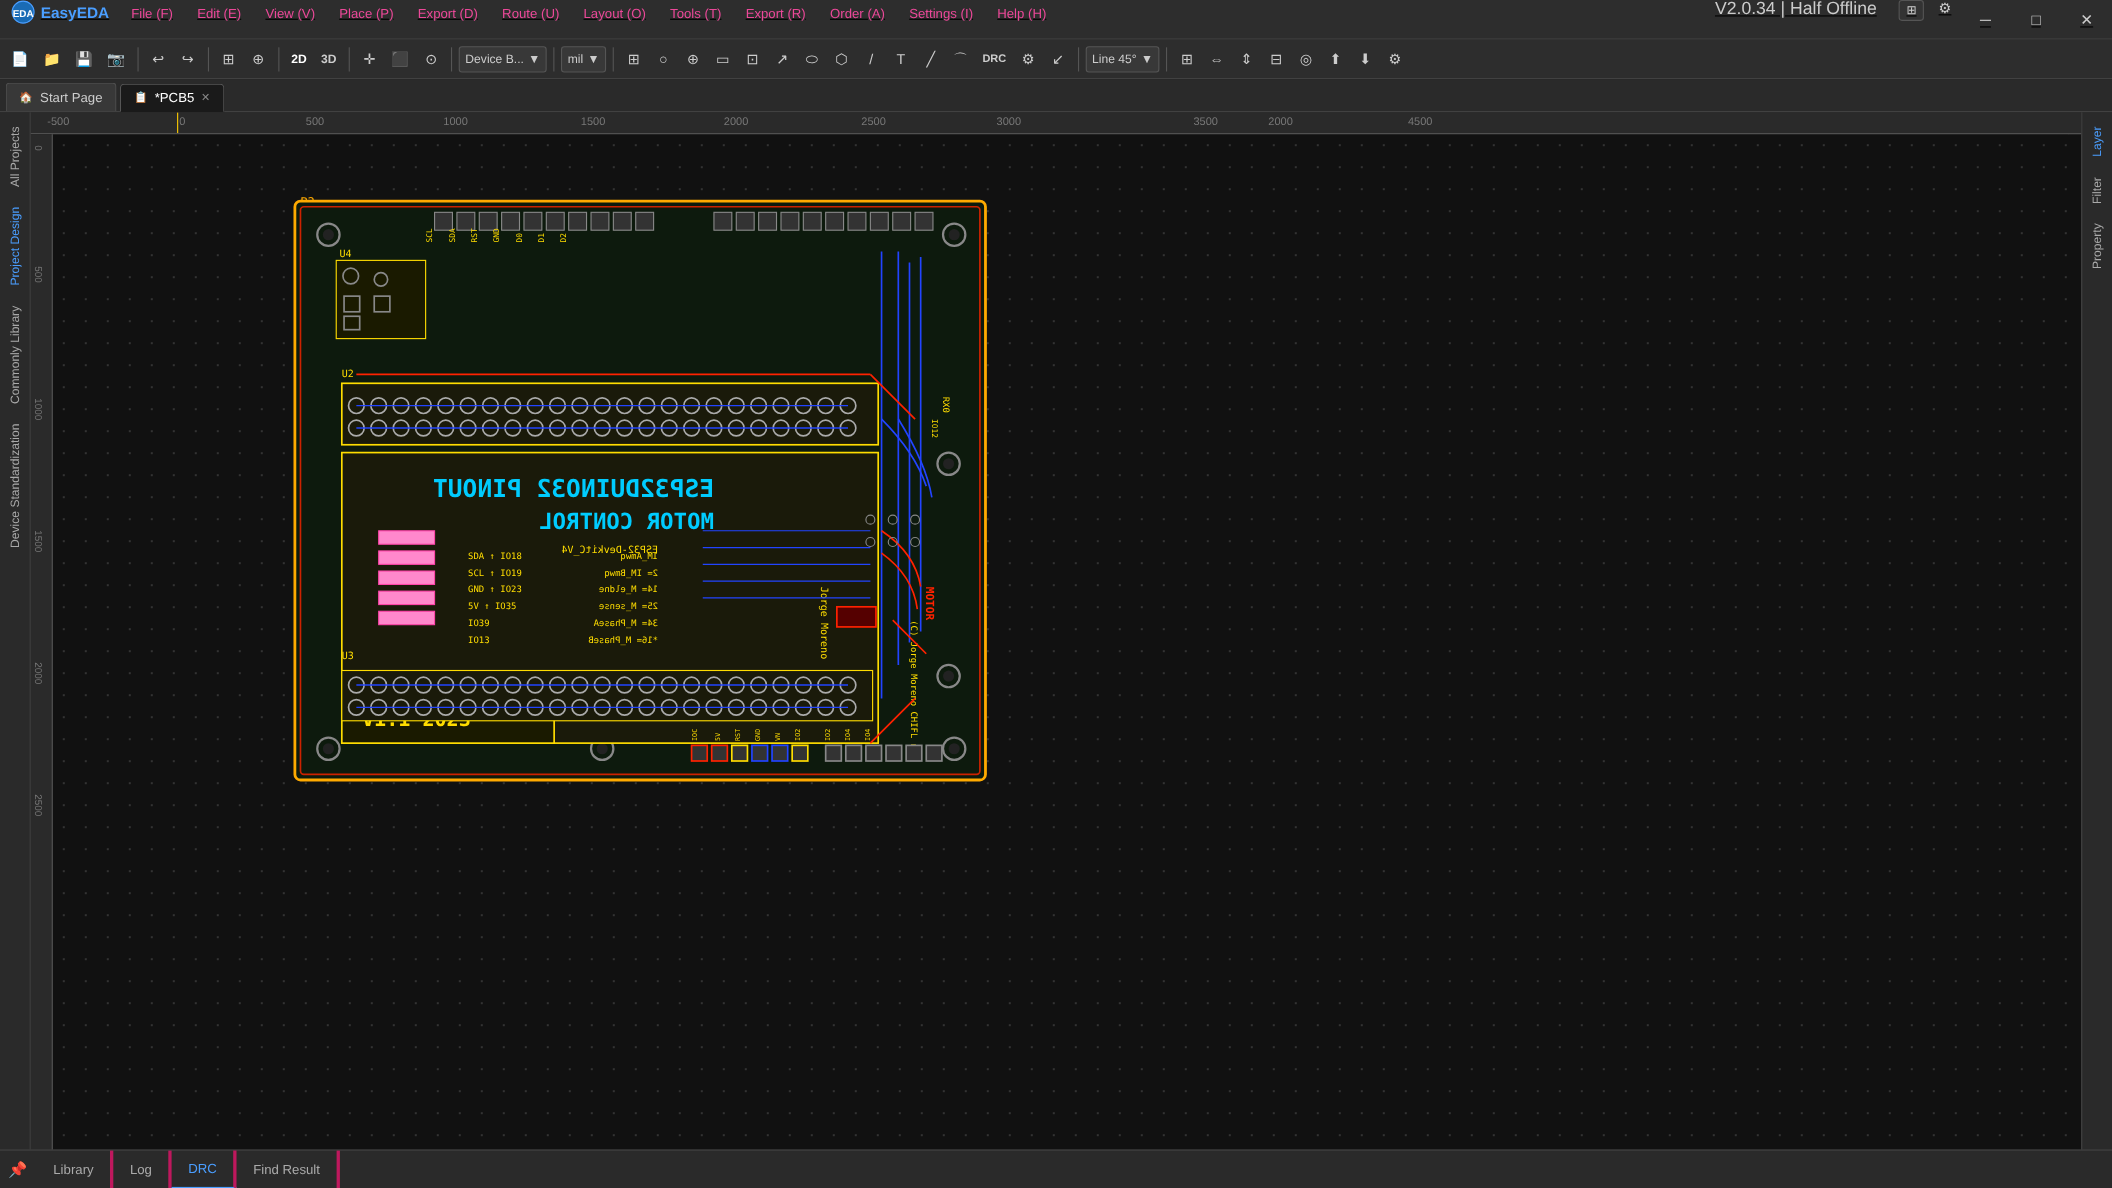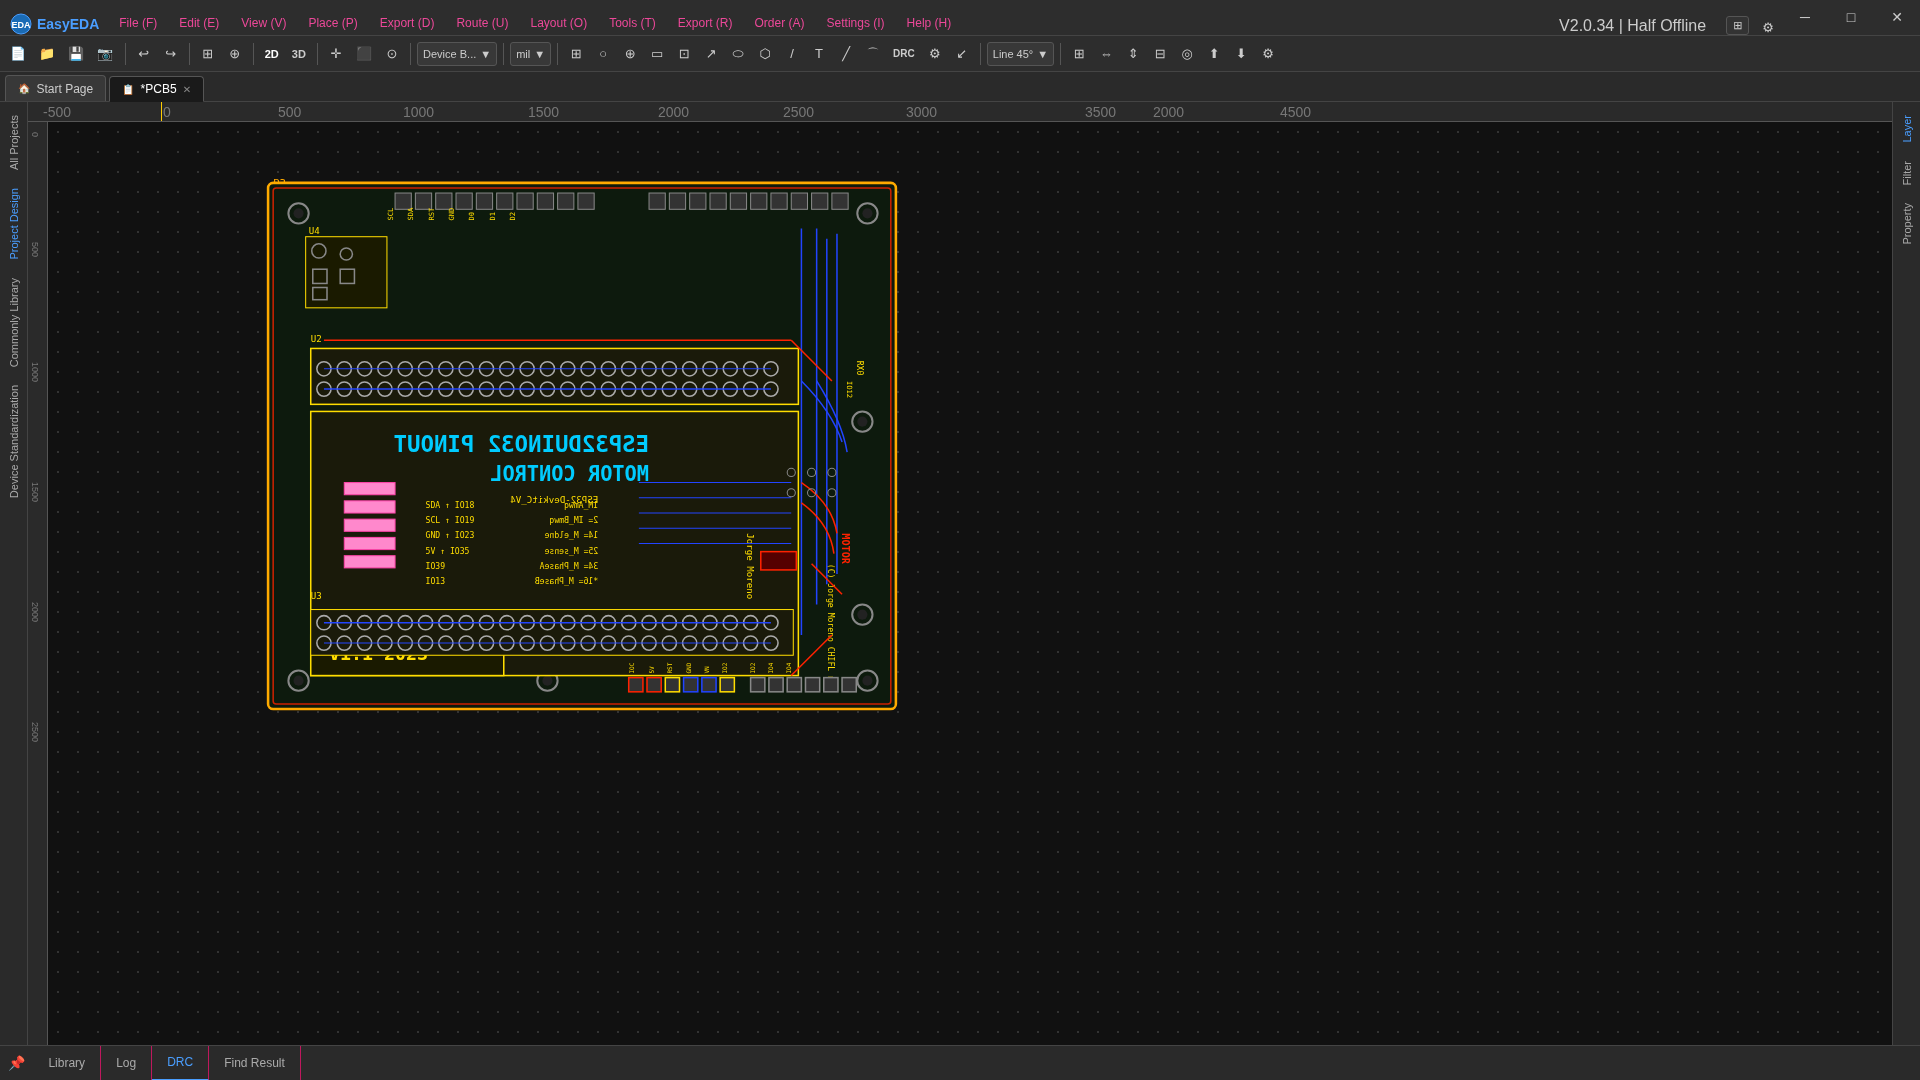--- a/index.html
+++ b/index.html
@@ -1,22 +1,23 @@
 <!DOCTYPE html>
 <html><head>
   <meta charset="utf-8">
   <style>
     * { margin: 0; padding: 0; box-sizing: border-box; }
     body { width: 1920px; height: 1080px; background: #1a1a1a; font-family: 'Segoe UI', Arial, sans-serif; overflow: hidden; position: relative; }
 
     
     #titlebar {
       position: absolute; top: 0; left: 0; width: 1920px; height: 36px;
-      background: #2d2d2d; display: flex; align-items: flex-end; z-index: 100;
+      background: #2d2d2d; display: flex; align-items: flex-start; z-index: 100;
       border-bottom: 1px solid #444;
+      text-decoration: underline;
     }
     #titlebar .logo { display: flex; align-items: center; padding: 0 10px; gap: 5px; }
     #titlebar .logo-text { color: #4a9eff; font-weight: bold; font-size: 14px; }
     #titlebar .menu-items { display: flex; align-items: center; gap: 2px; flex: 1; }
     #titlebar .menu-item { color: #ec4899; font-size: 12px; padding: 5px 10px; cursor: pointer; white-space: nowrap; }
     #titlebar .version-info { color: #ccc; font-size: 16px; padding: 0 15px; margin-left: auto; }
     #titlebar .win-controls { display: flex; }
     #titlebar .win-btn { width: 46px; height: 36px; display: flex; align-items: center; justify-content: center; color: #ccc; font-size: 14px; cursor: pointer; }
 
     
@@ -58,21 +59,21 @@
       background: #2a2a2a; border-left: 1px solid #444; z-index: 50;
       display: flex; flex-direction: column; align-items: center; gap: 2px; padding-top: 5px;
     }
 
     
     #ruler-top {
       position: absolute; top: 102px; left: 28px; width: 1864px; height: 20px;
       background: #2a2a2a; border-bottom: 1px solid #555; z-index: 50;
       display: flex; align-items: center; overflow: hidden;
     }
-    .ruler-mark { position: absolute; color: #777; font-size: 14px; }
+    .ruler-mark { position: absolute; color: #777; font-size: 10px; }
 
     
     #ruler-left {
       position: absolute; top: 122px; left: 28px; width: 20px; height: 958px;
       background: #2a2a2a; border-right: 1px solid #555; z-index: 50;
       overflow: hidden;
     }
     .ruler-mark-v { position: absolute; color: #777; font-size: 9px; writing-mode: vertical-rl; }
 
     
@@ -80,21 +81,21 @@
       position: absolute; top: 122px; left: 48px; width: 1844px; height: 940px;
       background: #111; overflow: hidden; z-index: 10; text-align: right;
     }
 
     
     #bottom-panel {
       position: absolute; bottom: 0; left: 0; width: 1920px; height: 35px;
       background: #2a2a2a; border-top: 1px solid #444; z-index: 100;
       display: flex; align-items: center;
     }
-    .bottom-tab { padding: 0 15px; height: 35px; display: flex; align-items: center; font-size: 12px; color: #aaa; cursor: pointer; border-right: 1px solid #be185d; }
+    .bottom-tab { padding: 0 15px; height: 35px; display: flex; align-items: center; font-size: 12px; color: #aaa; cursor: pointer; border-right: 3px solid #be185d; }
     .bottom-tab.active { color: #4a9eff; border-bottom: 2px solid #4a9eff; }
     .bottom-pin { color: #aaa; padding: 0 8px; font-size: 14px; cursor: pointer; }
 
     
     #pcb-svg {
       position: absolute; top: 60px; left: 200px; width: 630px; height: 530px;
     }
 
     
     #scrollbar-h {

